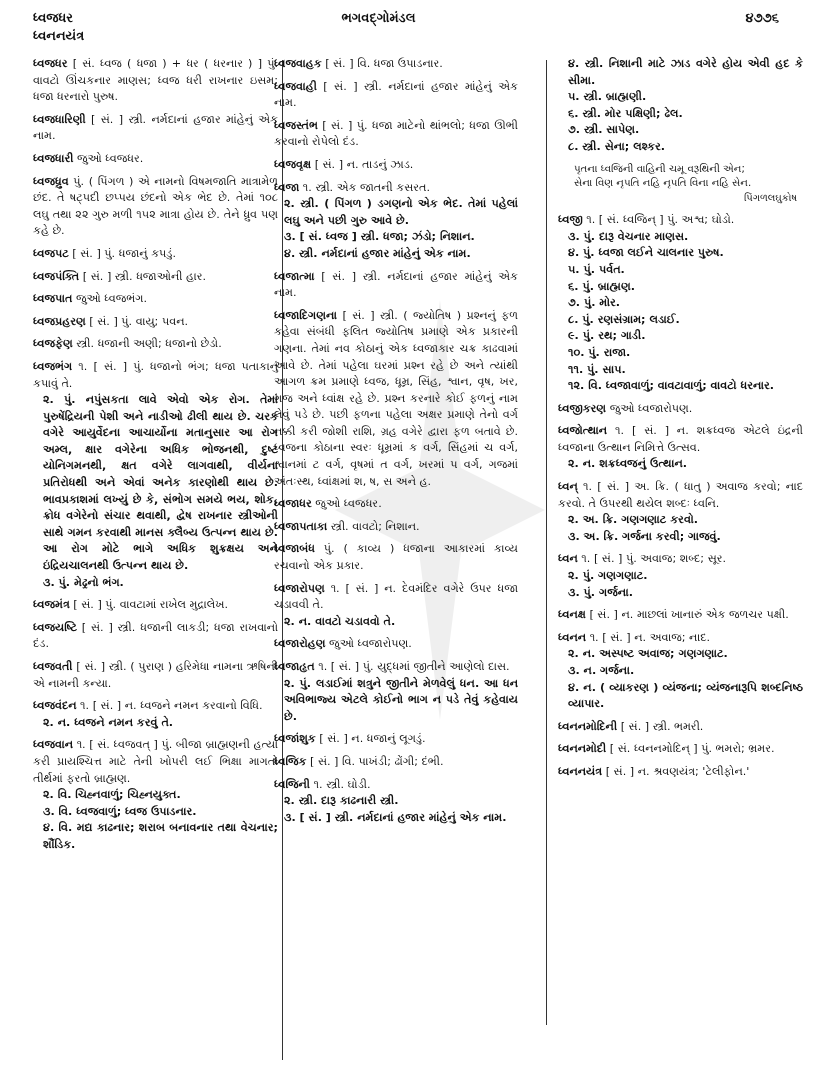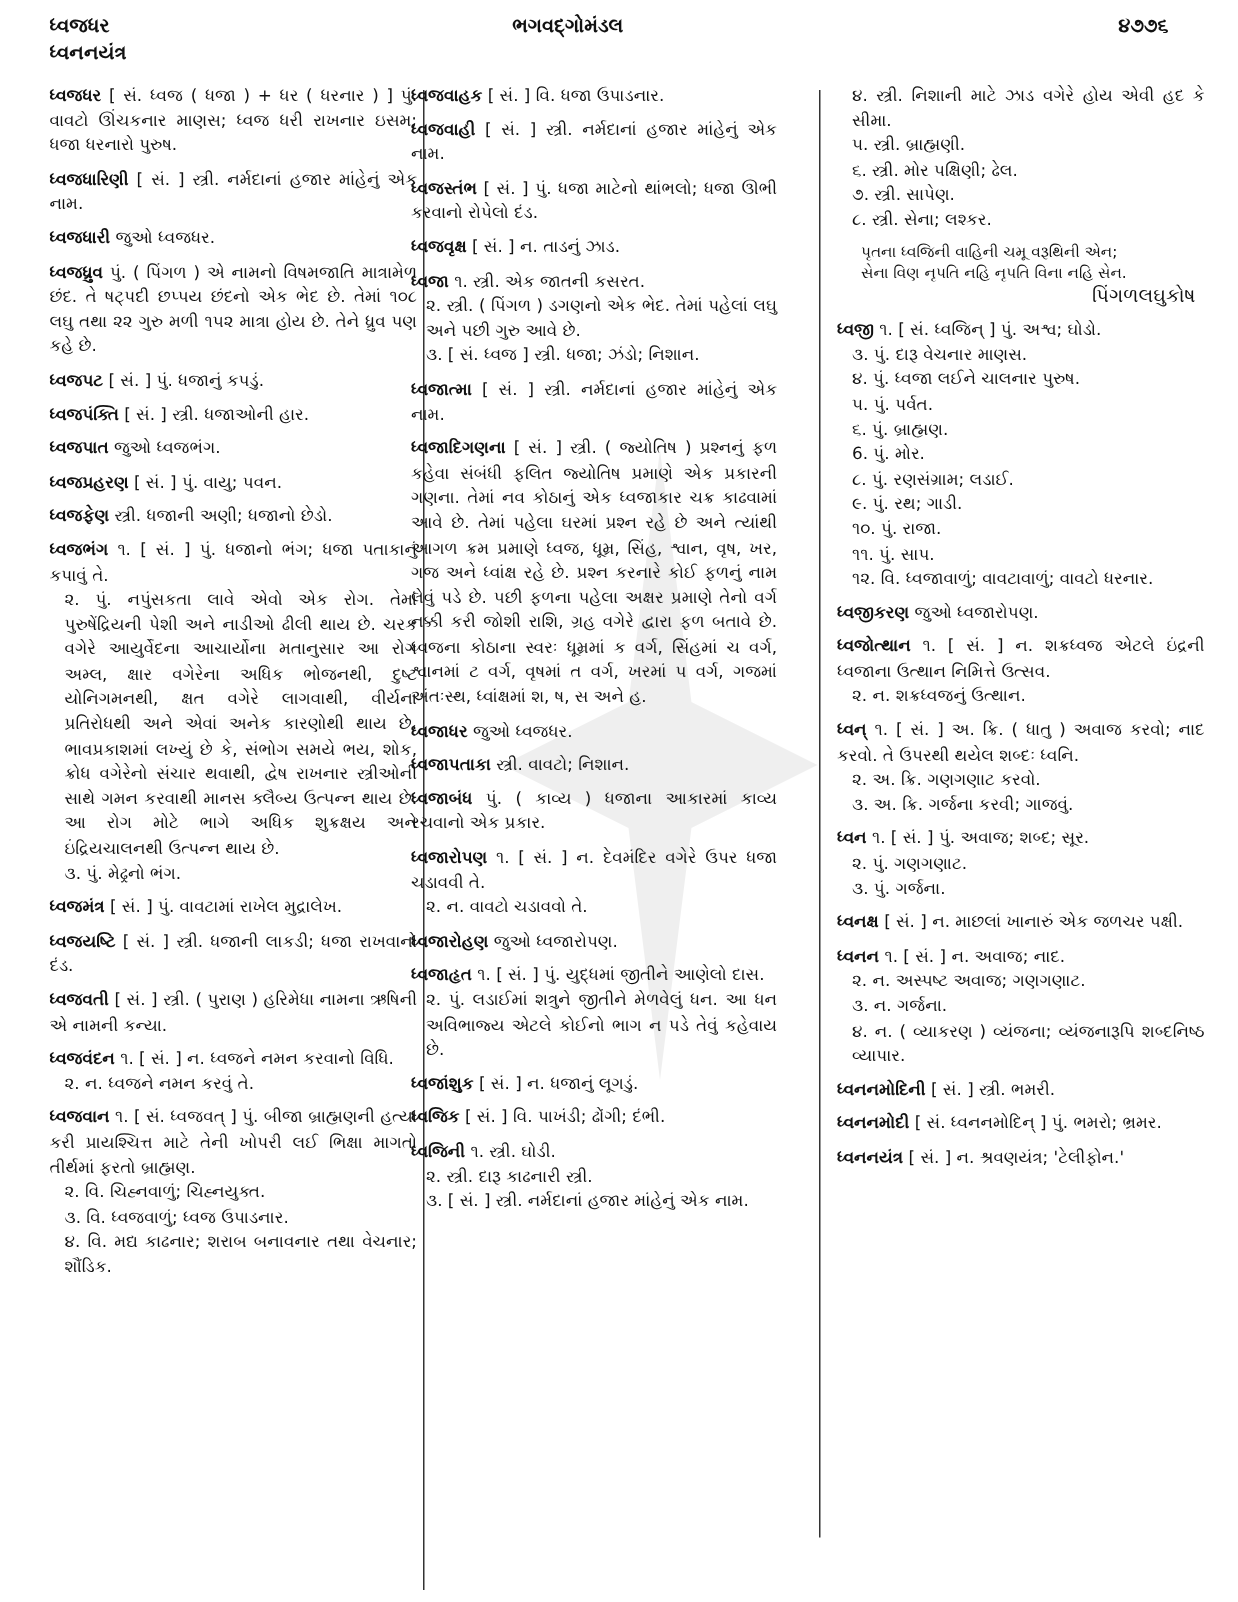--- a/index.html
+++ b/index.html
@@ -12,23 +12,23 @@
   .hdr .pg{position:absolute;right:46px;top:2px;font-size:13px;font-weight:bold;}
   .col{position:absolute;top:56px;font-size:11.2px;line-height:16.6px;}
   .c1{left:33px;width:245px;}
   .c2{left:274px;width:244px;}
   .c3{left:558px;width:245px;}
   .rule{position:absolute;top:60px;width:1px;background:#333;}
   .r1{left:282px;height:1000px;}
   .r2{left:546px;height:965px;}
   .entry{margin-bottom:6px;text-align:justify;}
   .entry .hw{font-weight:bold;}
-  .sense{padding-left:10px;}
+  .sense{padding-left:10px;font-weight:bold;}
   .quote{padding-left:16px;font-size:10.2px;line-height:14px;}
-  .qsrc{text-align:right;font-size:13px;padding-right:6px;}
+  .qsrc{text-align:right;font-size:10px;padding-right:6px;}
   .wm{position:absolute;left:330px;top:300px;width:220px;height:420px;opacity:0.06;}
 </style>
 </head>
 <body>
 
 <div class="hdr">
   <span class="gw1">ધ્વજધર</span>
   <span class="gw2">ધ્વનનયંત્ર</span>
   <span class="title">ભગવદ્ગોમંડલ</span>
   <span class="pg">૪૭૭૬</span>
@@ -104,20 +104,21 @@
     <div class="entry">
       <div><span class="hw">ધ્વજસ્તંભ</span> <span>[ સં. ] પું. ધજા માટેનો થાંભલો; ધજા ઊભી કરવાનો રોપેલો દંડ.</span></div>
     </div>
     <div class="entry">
       <div><span class="hw">ધ્વજવૃક્ષ</span> <span>[ સં. ] ન. તાડનું ઝાડ.</span></div>
     </div>
     <div class="entry">
       <div><span class="hw">ધ્વજા</span> <span>૧. સ્ત્રી. એક જાતની કસરત.</span></div>
       <div class="sense">૨. સ્ત્રી. ( પિંગળ ) ડગણનો એક ભેદ. તેમાં પહેલાં લઘુ અને પછી ગુરુ આવે છે.</div>
       <div class="sense">૩. [ સં. ધ્વજ ] સ્ત્રી. ધજા; ઝંડો; નિશાન.</div>
+      <div class="sense">૪. સ્ત્રી. નર્મદાનાં હજાર માંહેનું એક નામ.</div>
     </div>
     <div class="entry">
       <div><span class="hw">ધ્વજાત્મા</span> <span>[ સં. ] સ્ત્રી. નર્મદાનાં હજાર માંહેનું એક નામ.</span></div>
     </div>
     <div class="entry">
       <div><span class="hw">ધ્વજાદિગણના</span> <span>[ સં. ] સ્ત્રી. ( જ્યોતિષ ) પ્રશ્નનું ફળ કહેવા સંબંધી ફલિત જ્યોતિષ પ્રમાણે એક પ્રકારની ગણના. તેમાં નવ કોઠાનું એક ધ્વજાકાર ચક્ર કાઢવામાં આવે છે. તેમાં પહેલા ઘરમાં પ્રશ્ન રહે છે અને ત્યાંથી આગળ ક્રમ પ્રમાણે ધ્વજ, ધૂમ્ર, સિંહ, શ્વાન, વૃષ, ખર, ગજ અને ધ્વાંક્ષ રહે છે. પ્રશ્ન કરનારે કોઈ ફળનું નામ લેવું પડે છે. પછી ફળના પહેલા અક્ષર પ્રમાણે તેનો વર્ગ નક્કી કરી જોશી રાશિ, ગ્રહ વગેરે દ્વારા ફળ બતાવે છે. ધ્વજના કોઠાના સ્વરઃ ધૂમ્રમાં ક વર્ગ, સિંહમાં ચ વર્ગ, શ્વાનમાં ટ વર્ગ, વૃષમાં ત વર્ગ, ખરમાં પ વર્ગ, ગજમાં અંતઃસ્થ, ધ્વાંક્ષમાં શ, ષ, સ અને હ.</span></div>
     </div>
     <div class="entry">
       <div><span class="hw">ધ્વજાધર</span> <span>જુઓ ધ્વજધર.</span></div>
     </div>
@@ -162,21 +163,21 @@
       <div class="quote">પૃતના ધ્વજિની વાહિની ચમૂ વરૂથિની એન;</div>
       <div class="quote">સેના વિણ નૃપતિ નહિ નૃપતિ વિના નહિ સેન.</div>
       <div class="qsrc">પિંગળલઘુકોષ</div>
     </div>
     <div class="entry">
       <div><span class="hw">ધ્વજી</span> <span>૧. [ સં. ધ્વજિન્ ] પું. અશ્વ; ઘોડો.</span></div>
       <div class="sense">૩. પું. દારૂ વેચનાર માણસ.</div>
       <div class="sense">૪. પું. ધ્વજા લઈને ચાલનાર પુરુષ.</div>
       <div class="sense">૫. પું. પર્વત.</div>
       <div class="sense">૬. પું. બ્રાહ્મણ.</div>
-      <div class="sense">6. પું. મોર.</div>
+      <div class="sense">૭. પું. મોર.</div>
       <div class="sense">૮. પું. રણસંગ્રામ; લડાઈ.</div>
       <div class="sense">૯. પું. રથ; ગાડી.</div>
       <div class="sense">૧૦. પું. રાજા.</div>
       <div class="sense">૧૧. પું. સાપ.</div>
       <div class="sense">૧૨. વિ. ધ્વજાવાળું; વાવટાવાળું; વાવટો ધરનાર.</div>
     </div>
     <div class="entry">
       <div><span class="hw">ધ્વજીકરણ</span> <span>જુઓ ધ્વજારોપણ.</span></div>
     </div>
     <div class="entry">

